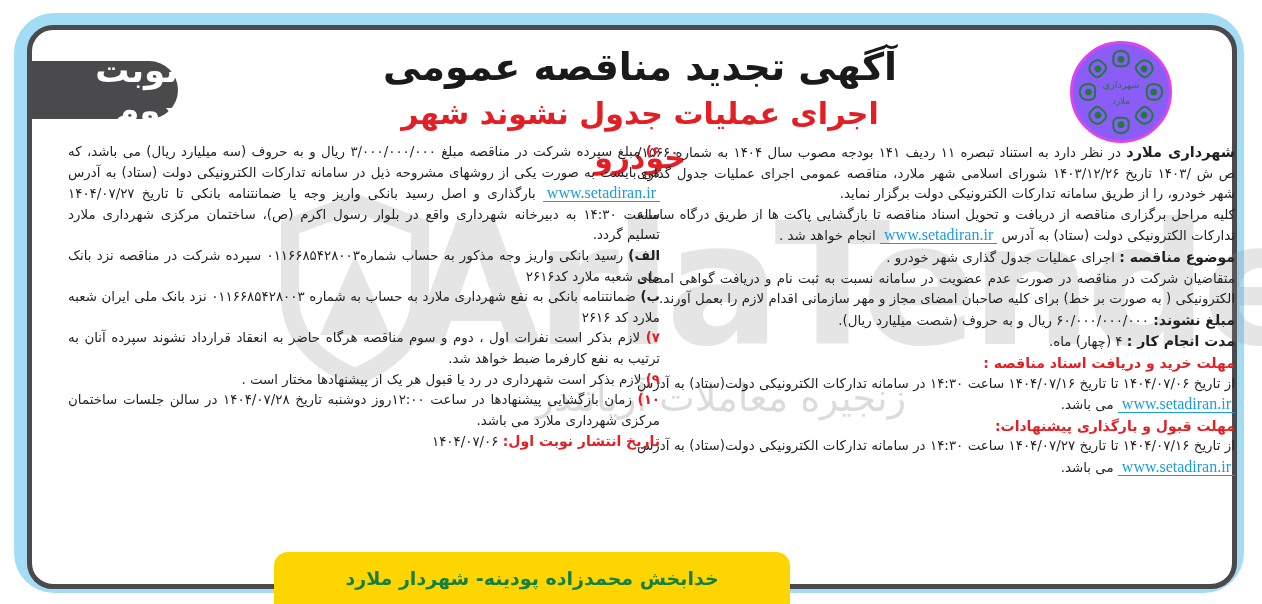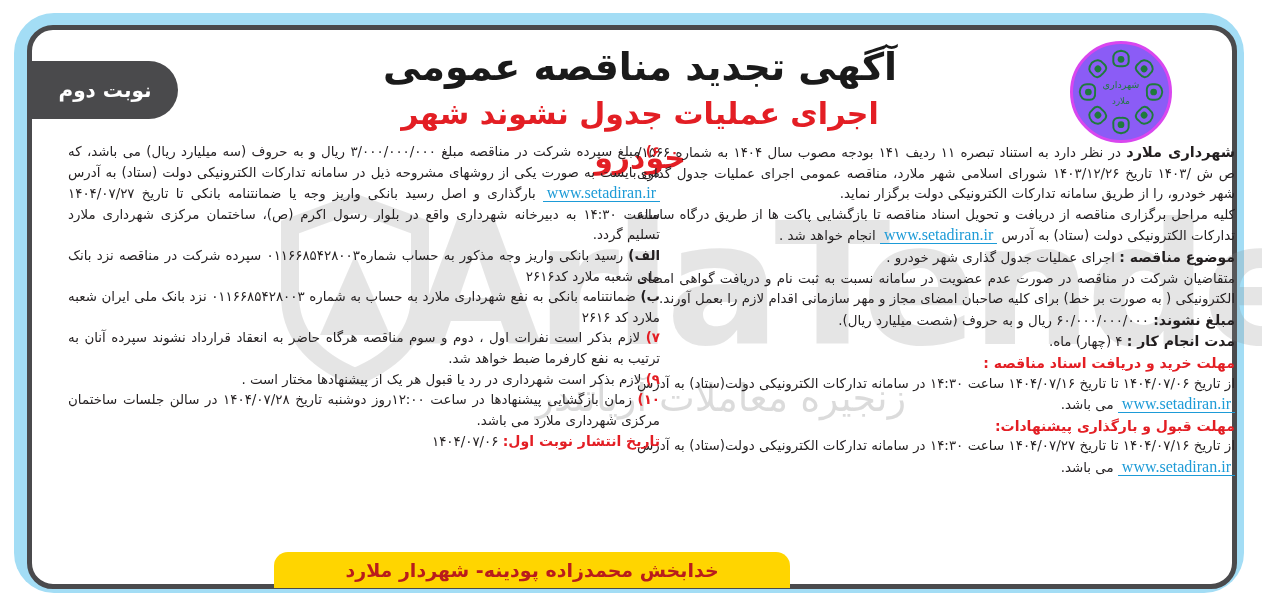--- a/index.html
+++ b/index.html
@@ -17,21 +17,21 @@
   }
   .logo-wrap {
     position: absolute; left: 1070px; top: 41px; width: 102px; height: 102px;
     border-radius: 50%; border: 3px solid #d946ef; background: #8b5cf6;
   }
   .logo-wrap svg { width: 100%; height: 100%; }
 
   .badge {
     position: absolute; left: 32px; top: 61px; width: 146px; height: 58px;
     background: #4a4a4c; border-radius: 0 29px 29px 0; color: #ffffff;
-    font-family: "DejaVu Sans", sans-serif; font-weight: bold; font-size: 20px;
+    font-family: "DejaVu Sans", sans-serif; font-weight: bold; font-size: 34px;
     display: flex; align-items: center; justify-content: center; direction: rtl;
   }
 
   .title-main {
     position: absolute; left: 360px; top: 42px; width: 560px; text-align: center;
     font-size: 38px; font-weight: bold; color: #1a1a1a; direction: rtl; line-height: 50px;
     font-family: "DejaVu Sans", sans-serif; letter-spacing: -1px;
   }
   .title-sub {
     position: absolute; left: 360px; top: 92px; width: 560px; text-align: center;
@@ -66,23 +66,23 @@
   .b { font-weight: bold; }
   .red { color: #e31e24; font-weight: bold; }
   .num { color: #e31e24; font-weight: bold; }
   .link {
     font-family: "Liberation Serif", serif; color: #1d9bd7; font-size: 16px;
     border-bottom: 1.5px solid #1d9bd7; direction: ltr; unicode-bidi: embed; padding: 0 4px;
   }
   .heading-red { color: #e31e24; font-weight: bold; font-size: 14px; }
 
   .footer {
-    position: absolute; left: 274px; top: 552px; width: 516px; height: 36px;
+    position: absolute; left: 274px; top: 552px; width: 516px; height: 52px;
     background: #ffd500; border-radius: 14px 14px 0 0; direction: rtl;
-    font-size: 19px; font-weight: bold; color: #b91c1c;
+    font-size: 19px; font-weight: bold; color: #15803d;
     display: flex; align-items: center; justify-content: center;
     font-family: "DejaVu Sans", sans-serif;
   }
 </style>
 </head>
 <body>
 
 <div class="bg-blue"></div>
 <div class="bg-blue-mask-tl"></div>
 <div class="frame"></div>

